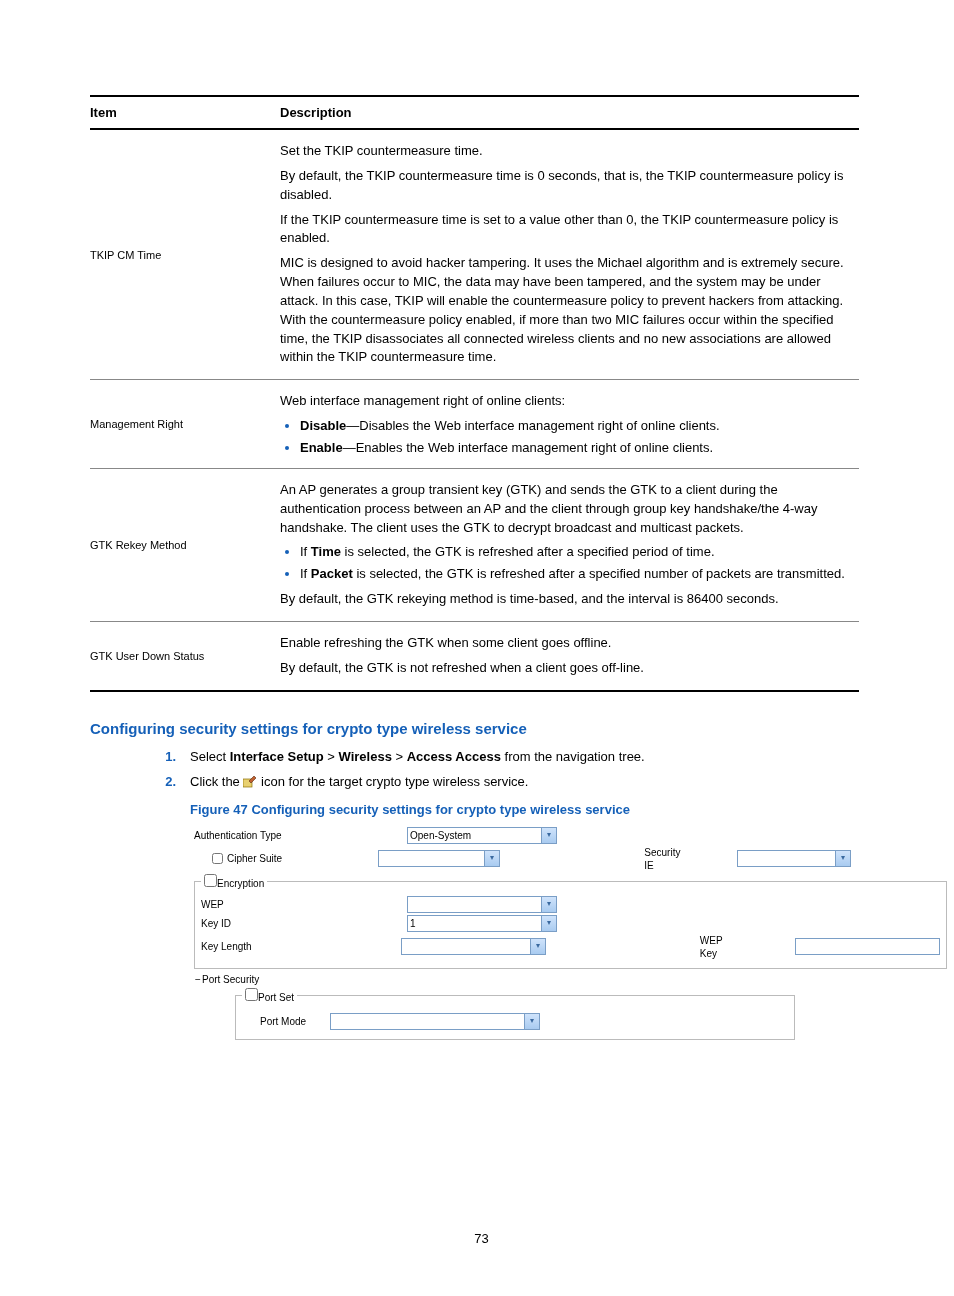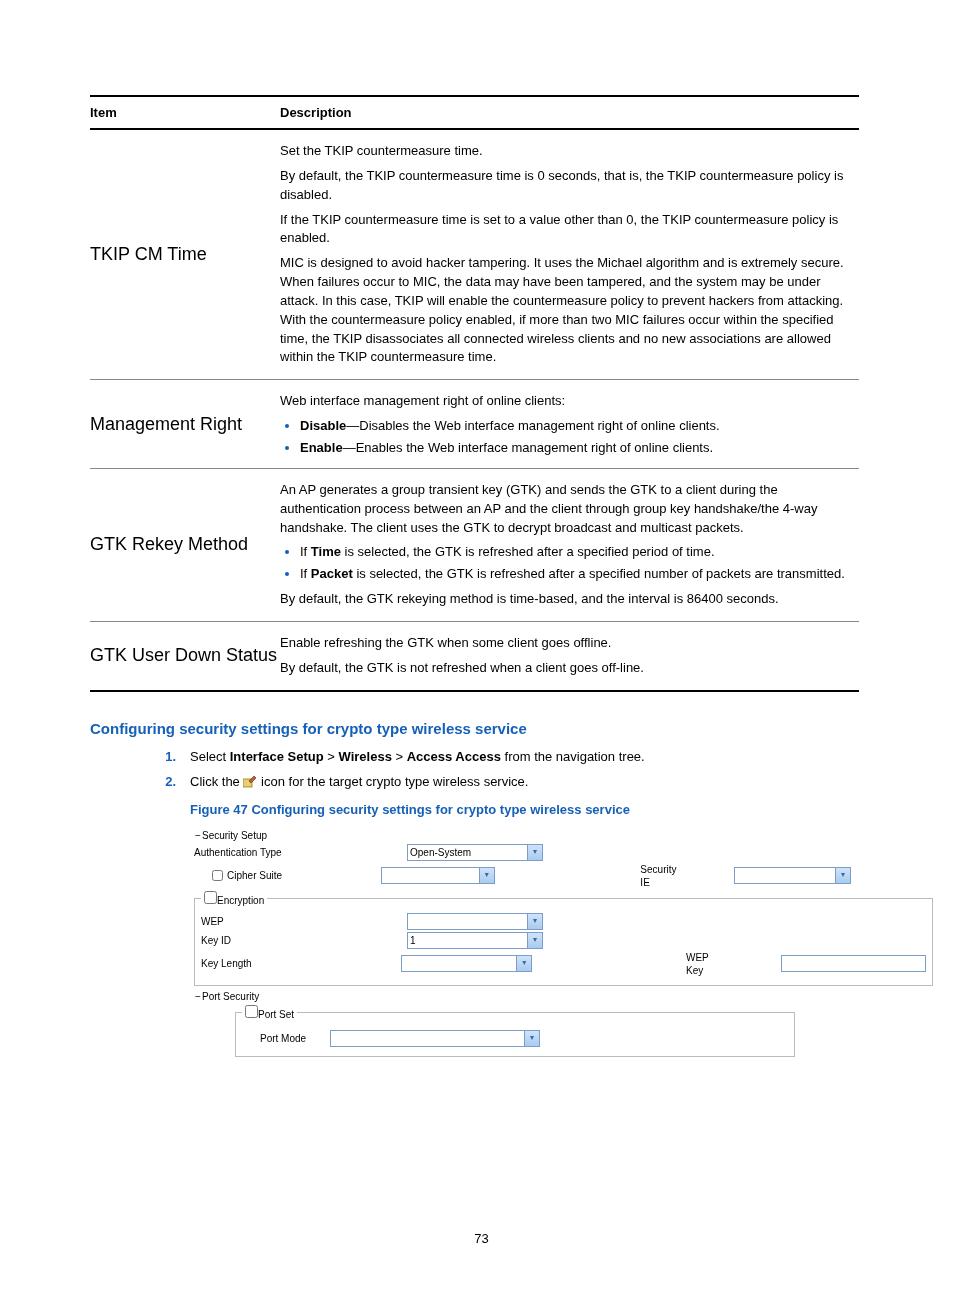--- a/index.html
+++ b/index.html
@@ -25,21 +25,21 @@
     padding: 8px 0 8px 0;
     border-bottom: 2px solid #000;
     vertical-align: top;
   }
   table.desc td {
     padding: 6px 0;
     vertical-align: middle;
     border-bottom: 1px solid #888;
   }
   table.desc tr:last-child td { border-bottom: none; }
-  .col-item { width: 190px; font-size: 18px; }
+  .col-item { width: 190px; font-size: 11px; }
   .col-item-h { width: 190px; }
   .desc-cell p { margin: 6px 0; line-height: 1.45; }
   .desc-cell ul { margin: 4px 0 4px 20px; padding: 0; }
   .desc-cell li { margin: 3px 0; line-height: 1.45; }
   .desc-cell li::marker { color: #1560b8; }
   .section-head {
     color: #1560b8;
     font-size: 15px;
     font-weight: bold;
     margin-top: 28px;
@@ -79,21 +79,21 @@
     font-size: 10px;
     color: #000;
     padding: 2px 4px 24px 4px;
     line-height: 1.3;
   }
   .fs-row { display:flex; align-items:center; margin: 2px 0; gap: 48px; }
   .fs-section { font-size: 10px; margin: 4px 0 2px 0; }
   .fs-label { width: 165px; padding-left: 0; font-size:10px; }
   .fs-label .chk { margin-right:4px; width:11px; height:11px; vertical-align:-2px;}
   .fs-select {
-    width: 136px; height:17px;
+    width: 150px; height:17px;
     border:1px solid #7a9ec6;
     background:#fff;
     font-size:10px;
     padding: 1px 2px;
     display:inline-flex; align-items:center; justify-content:space-between;
   }
   .fs-select .dd {
     width:15px; height:15px;
     background: linear-gradient(#cfe3fb,#a9cbf0);
     border-left:1px solid #7a9ec6;
@@ -199,21 +199,20 @@
         </svg>
       </span>
       <span> icon for the target crypto type wireless service.</span>
     </span>
   </li>
 </ol>
 
 <div class="fig-cap">Figure 47 Configuring security settings for crypto type wireless service</div>
 
 <div class="form-shot">
-  <div class="fs-section"><span class="dash">−</span><span>Security Setup</span></div>
 
   <div class="fs-row">
     <div class="fs-label">Authentication Type</div>
     <div class="fs-select">
       <span>Open-System</span>
         <span class="dd">▾</span>
     </div>
   </div>
 
   <div class="fs-row">

